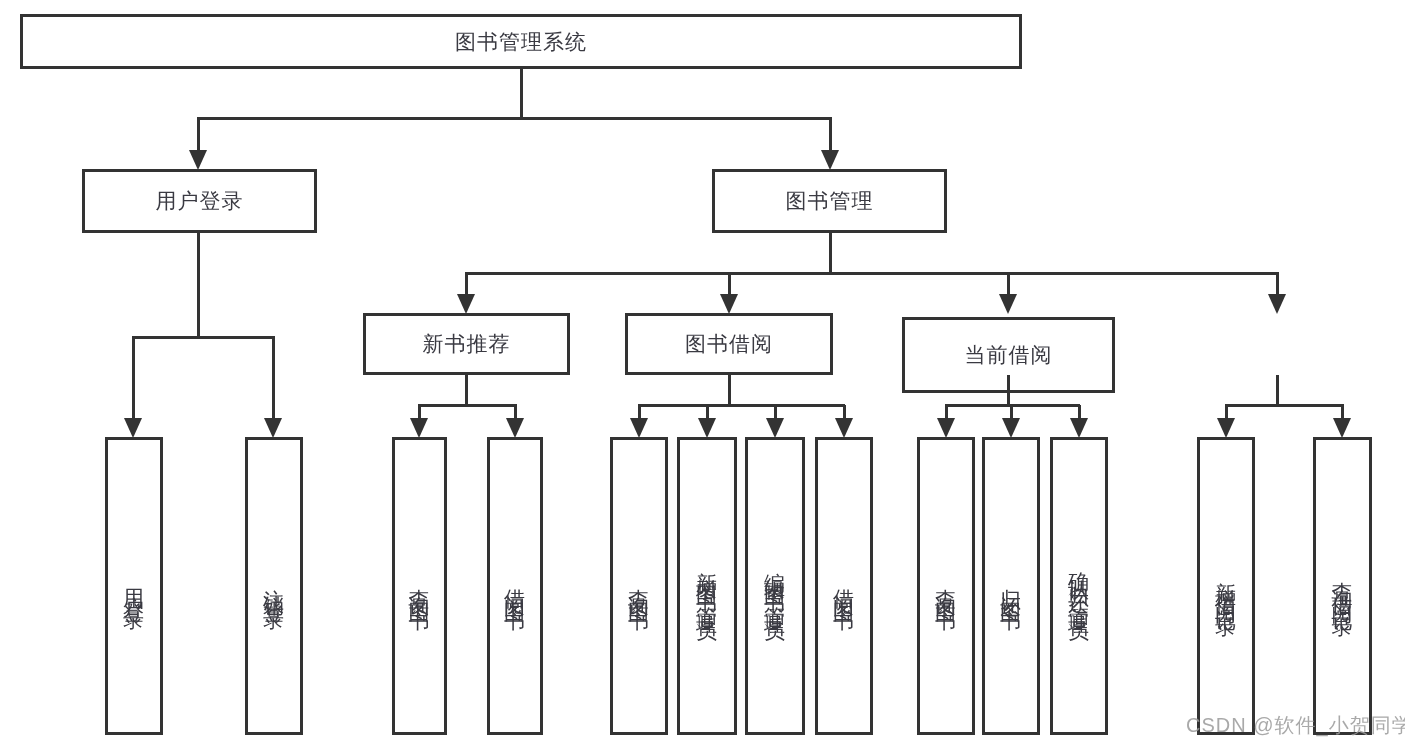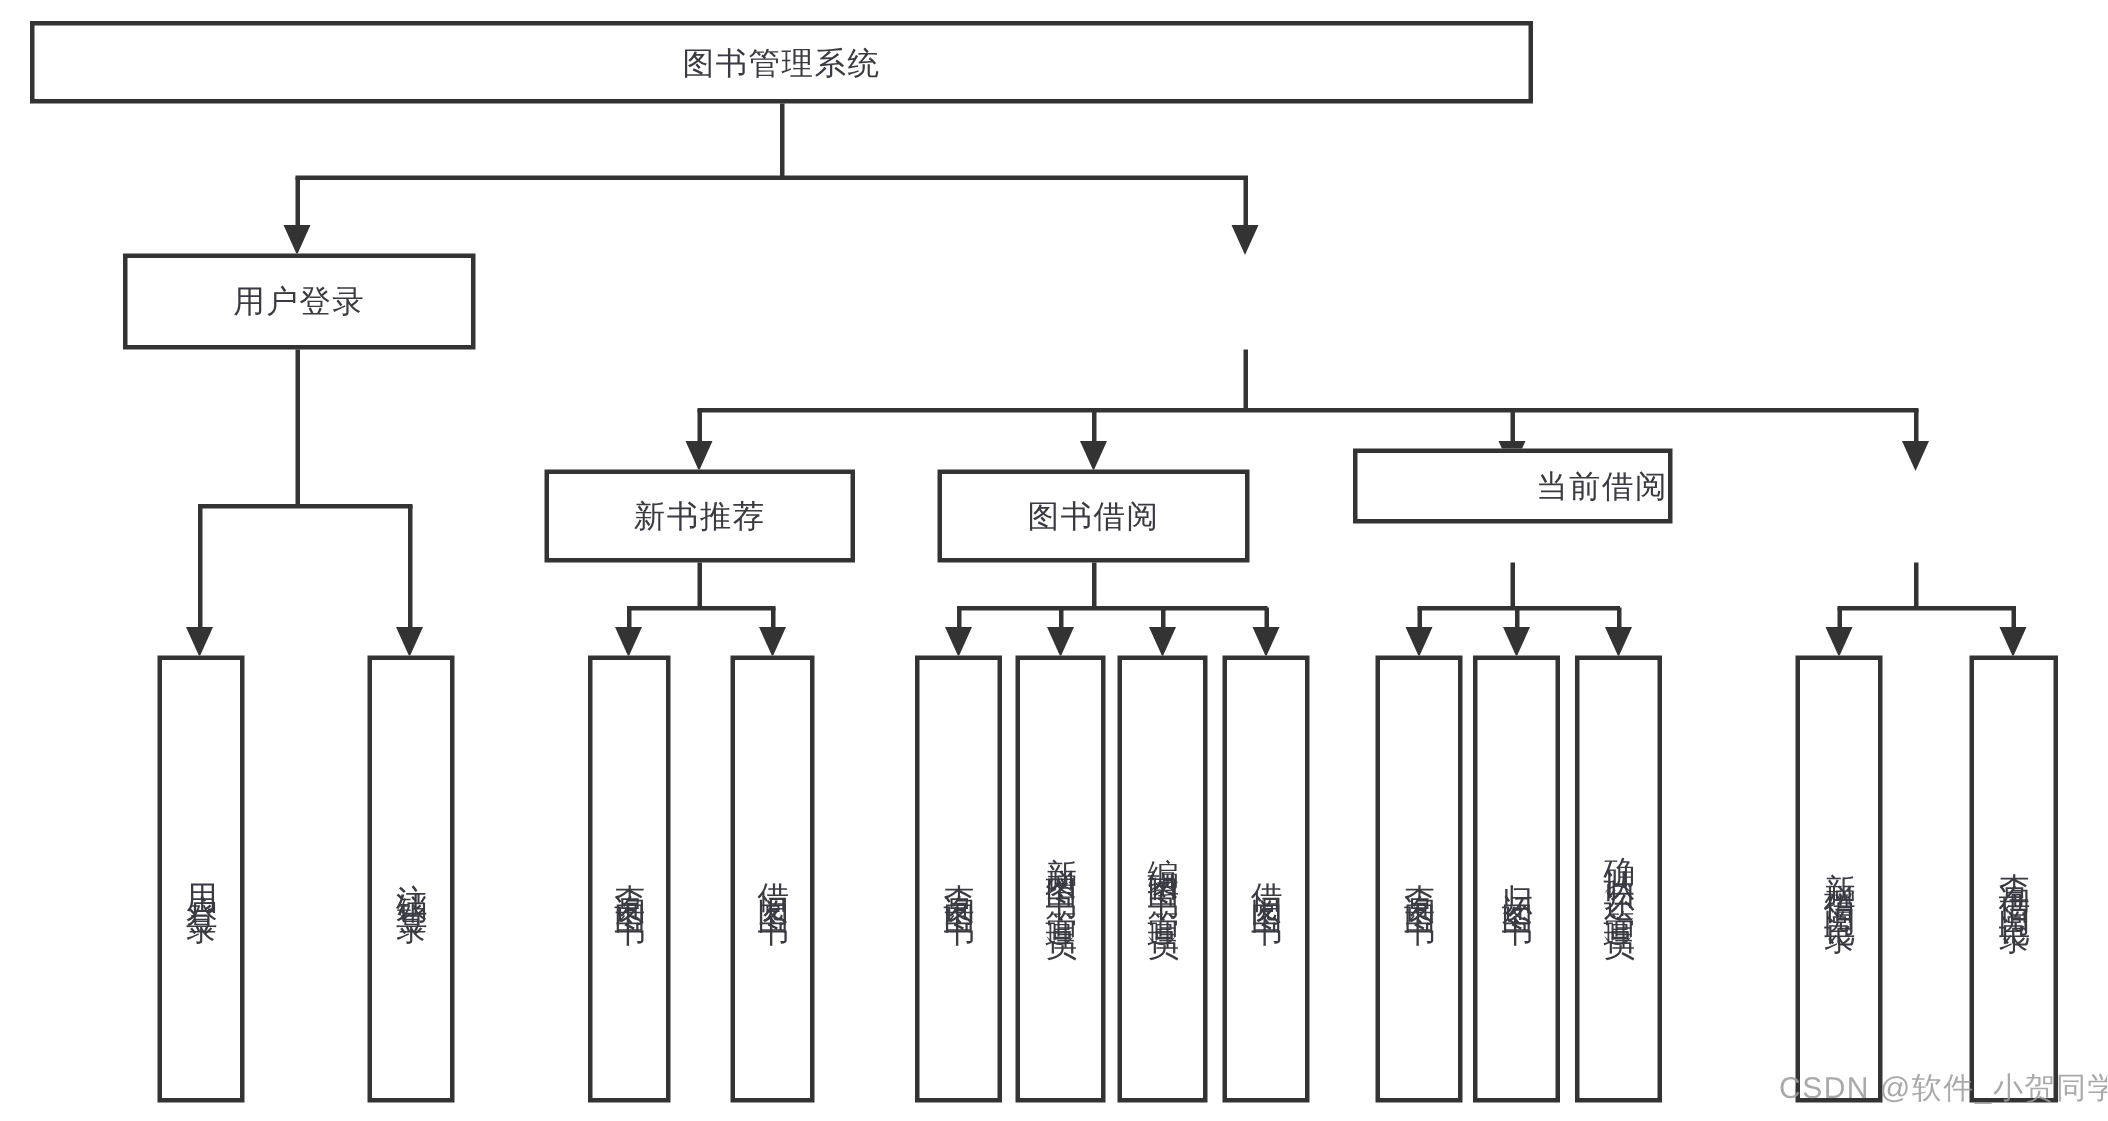--- a/index.html
+++ b/index.html
@@ -65,20 +65,23 @@
   <div class="hline" style="left:197px;top:117px;width:635px;height:3px;"></div>
 
   <div class="vline" style="left:197px;top:118px;width:3px;height:34px;"></div>
   <div class="arrow" style="left:189px;top:150px;"></div>
   <div class="vline" style="left:829px;top:118px;width:3px;height:34px;"></div>
   <div class="arrow" style="left:821px;top:150px;"></div>
 
   <div class="box" style="left:82px;top:169px;width:235px;height:64px;">
     <span>用户登录</span>
   </div>
+  <div class="box" style="left:712px;top:169px;width:235px;height:64px;">
+    <span>图书管理</span>
+  </div>
 
   <div class="vline" style="left:197px;top:233px;width:3px;height:105px;"></div>
   <div class="hline" style="left:132px;top:336px;width:143px;height:3px;"></div>
   <div class="vline" style="left:132px;top:337px;width:3px;height:83px;"></div>
   <div class="arrow" style="left:124px;top:418px;"></div>
   <div class="vline" style="left:272px;top:337px;width:3px;height:83px;"></div>
   <div class="arrow" style="left:264px;top:418px;"></div>
 
   <div class="vline" style="left:829px;top:233px;width:3px;height:41px;"></div>
   <div class="hline" style="left:465px;top:272px;width:814px;height:3px;"></div>
@@ -91,21 +94,21 @@
   <div class="arrow" style="left:999px;top:294px;"></div>
   <div class="vline" style="left:1276px;top:273px;width:3px;height:23px;"></div>
   <div class="arrow" style="left:1268px;top:294px;"></div>
 
   <div class="box" style="left:625px;top:313px;width:208px;height:62px;">
     <span>图书借阅</span>
   </div>
   <div class="box" style="left:363px;top:313px;width:207px;height:62px;">
     <span>新书推荐</span>
   </div>
-  <div class="box" style="left:902px;top:299px;width:213px;height:50px;justify-content:flex-end;">
+  <div class="box" style="left:902px;top:317px;width:213px;height:76px;">
     <span>当前借阅</span>
   </div>
 
   <div class="vline" style="left:465px;top:375px;width:3px;height:31px;"></div>
   <div class="hline" style="left:418px;top:404px;width:99px;height:3px;"></div>
   <div class="vline" style="left:418px;top:405px;width:3px;height:15px;"></div>
   <div class="arrow" style="left:410px;top:418px;"></div>
   <div class="vline" style="left:514px;top:405px;width:3px;height:15px;"></div>
   <div class="arrow" style="left:506px;top:418px;"></div>
 

